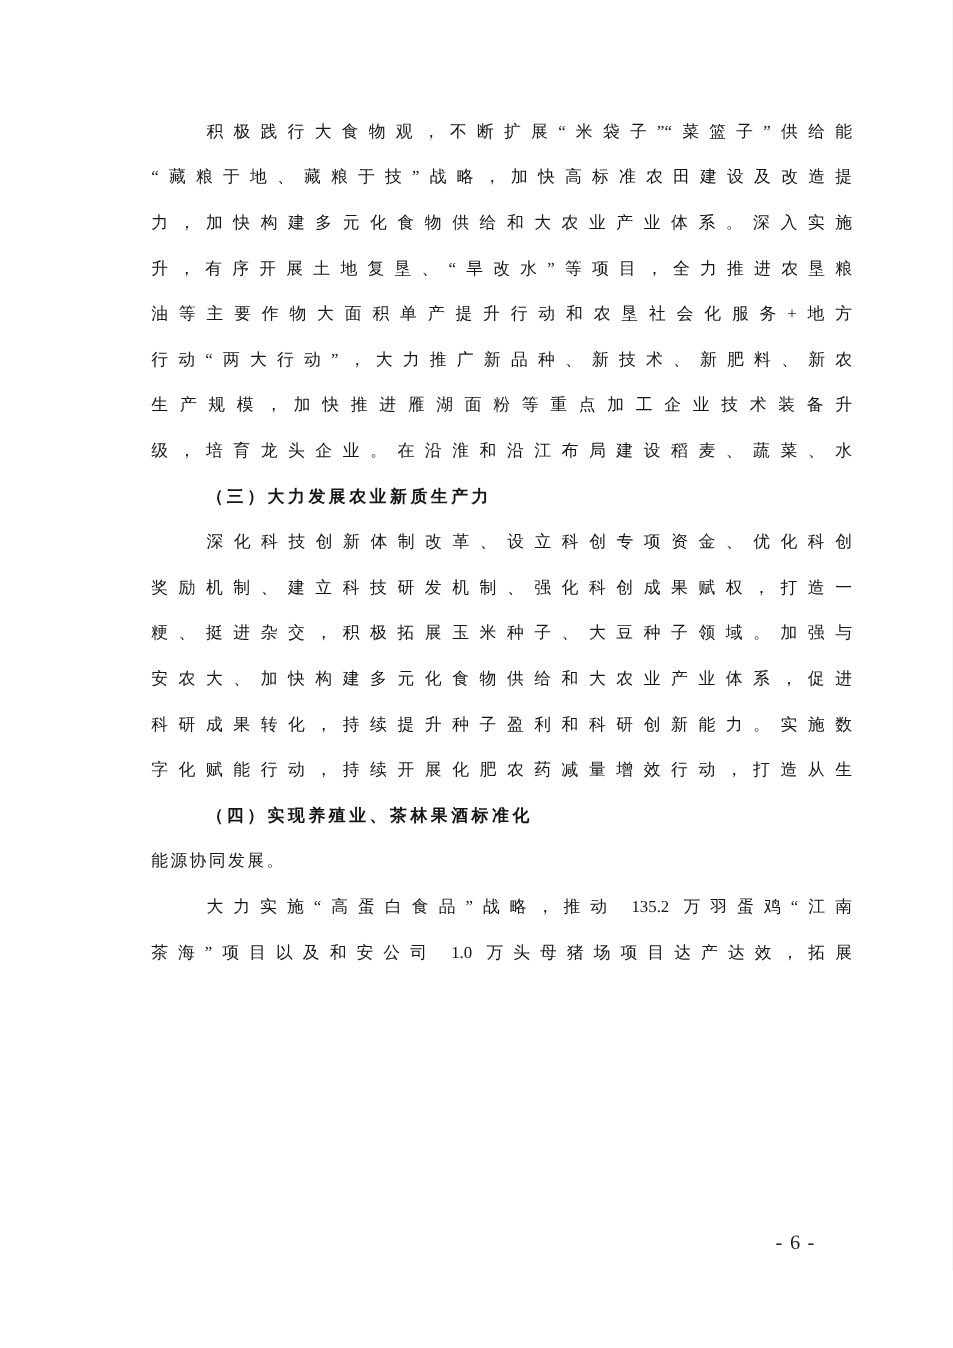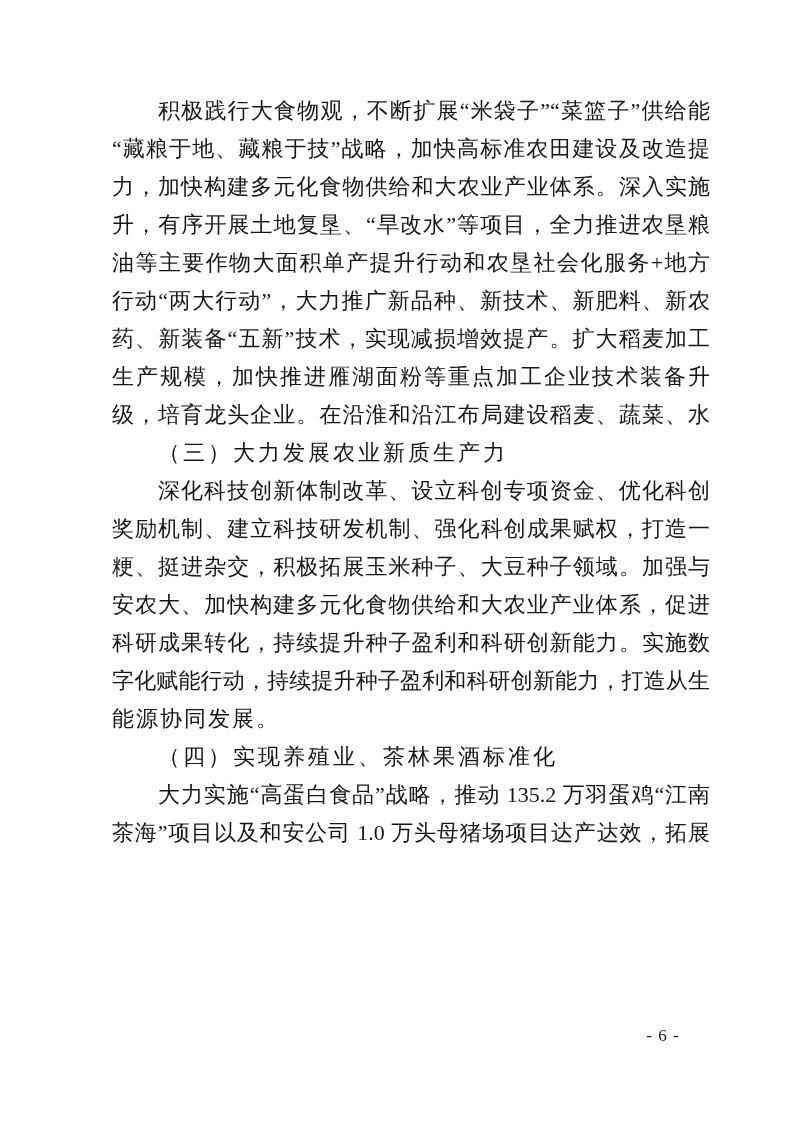--- a/index.html
+++ b/index.html
@@ -19,38 +19,39 @@
   }
   .content {
     position: absolute;
     left: 112px;
     top: 92px;
     width: 598px;
   }
   .line {
     height: 38px;
     line-height: 38px;
-    font-size: 22px;
+    font-size: 14px;
     letter-spacing: 2px;
     white-space: nowrap;
     overflow: hidden;
+    margin-left: 14px;
   }
   .just {
     text-align: justify;
     text-align-last: justify;
     -moz-text-align-last: justify;
     text-justify: inter-character;
     white-space: normal;
     letter-spacing: 0;
   }
   .indent {
     padding-left: 46px;
   }
   .heading {
-    font-weight: 400;
+    font-weight: 700;
     padding-left: 46px;
     letter-spacing: 3px;
   }
   .pagenum {
     position: absolute;
     top: 1024px;
     left: 618px;
     width: 90px;
     height: 24px;
     line-height: 24px;
@@ -64,29 +65,28 @@
 <body>
 
 <div class="page">
   <div class="content">
     <div class="line just indent">积极践行大食物观，不断扩展“米袋子”“菜篮子”供给能</div>
     <div class="line just">“藏粮于地、藏粮于技”战略，加快高标准农田建设及改造提</div>
     <div class="line just">力，加快构建多元化食物供给和大农业产业体系。深入实施</div>
     <div class="line just">升，有序开展土地复垦、“旱改水”等项目，全力推进农垦粮</div>
     <div class="line just">油等主要作物大面积单产提升行动和农垦社会化服务+地方</div>
     <div class="line just">行动“两大行动”，大力推广新品种、新技术、新肥料、新农</div>
-    <div class="line just">药、新装备“五新”技术，实现减损增效提产。扩大稻麦加工</div>
     <div class="line just">生产规模，加快推进雁湖面粉等重点加工企业技术装备升</div>
     <div class="line just">级，培育龙头企业。在沿淮和沿江布局建设稻麦、蔬菜、水</div>
     <div class="line heading">（三）大力发展农业新质生产力</div>
     <div class="line just indent">深化科技创新体制改革、设立科创专项资金、优化科创</div>
     <div class="line just">奖励机制、建立科技研发机制、强化科创成果赋权，打造一</div>
     <div class="line just">粳、挺进杂交，积极拓展玉米种子、大豆种子领域。加强与</div>
     <div class="line just">安农大、加快构建多元化食物供给和大农业产业体系，促进</div>
     <div class="line just">科研成果转化，持续提升种子盈利和科研创新能力。实施数</div>
-    <div class="line just">字化赋能行动，持续提升种子盈利和科研创新能力，打造从生</div>
+    <div class="line just">字化赋能行动，持续开展化肥农药减量增效行动，打造从生</div>
+    <div class="line heading">（四）实现养殖业、茶林果酒标准化</div>
     <div class="line">能源协同发展。</div>
-    <div class="line heading">（四）实现养殖业、茶林果酒标准化</div>
     <div class="line just indent">大力实施“高蛋白食品”战略，推动 135.2 万羽蛋鸡“江南</div>
     <div class="line just">茶海”项目以及和安公司 1.0 万头母猪场项目达产达效，拓展</div>
   </div>
   <div class="pagenum">- 6 -</div>
 </div>
 
 </body></html>

